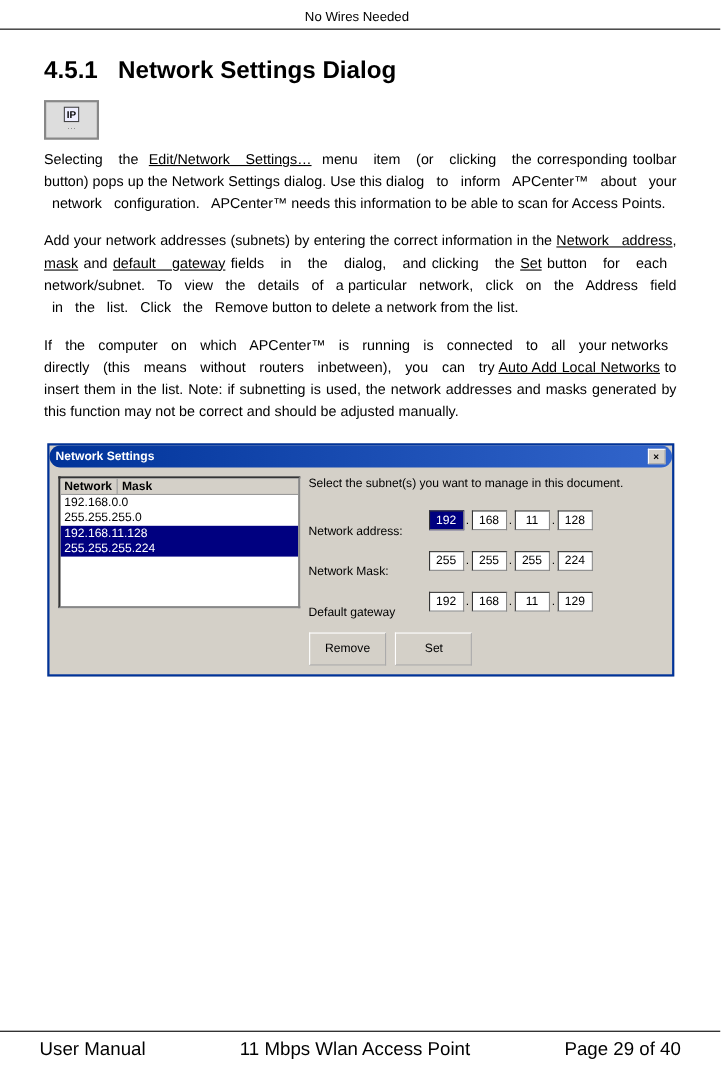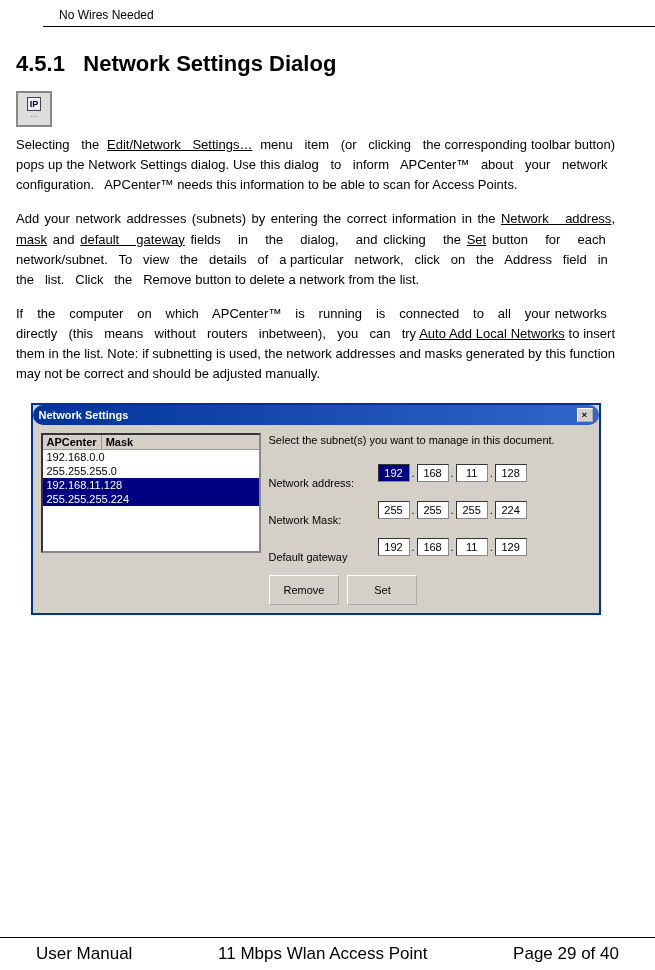--- a/index.html
+++ b/index.html
@@ -9,40 +9,39 @@
       height: 970px;
       font-family: Arial, sans-serif;
       font-size: 13px;
       background: #ffffff;
       color: #000000;
       position: relative;
       overflow: hidden;
     }
 
     .page-header {
-      text-align: left;
+      text-align: center;
       padding: 8px 22px 4px 16px;
       font-size: 12px;
       border-bottom: 1px solid #000;
       margin-bottom: 0;
-      margin-left: 43px;
     }
 
     .page-content {
-      padding: 24px 40px 20px 16px;
+      padding: 24px 40px 20px 40px;
     }
 
     .section-title {
       font-size: 22px;
       font-weight: bold;
       margin-bottom: 14px;
     }
 
     .toolbar-icon {
-      width: 36px;
+      width: 50px;
       height: 36px;
       border: 2px solid #888;
       background: #ddd;
       display: inline-flex;
       align-items: center;
       justify-content: center;
       margin-bottom: 8px;
       font-size: 10px;
     }
 
@@ -319,21 +318,21 @@
       <div class="dialog-titlebar">
         <span>Network Settings</span>
         <button class="dialog-close-btn">×</button>
       </div>
 
       <div class="dialog-body">
 
         <div class="dialog-list-panel">
           <div class="dialog-list">
             <div class="list-header-row">
-              <div class="list-header-cell">APCenter</div>
+              <div class="list-header-cell">Network</div>
               <div class="list-header-cell">Mask</div>
             </div>
             <div class="list-row">
               <div class="list-cell">192.168.0.0</div>
               <div class="list-cell">255.255.255.0</div>
             </div>
             <div class="list-row selected">
               <div class="list-cell">192.168.11.128</div>
               <div class="list-cell">255.255.255.224</div>
             </div>

